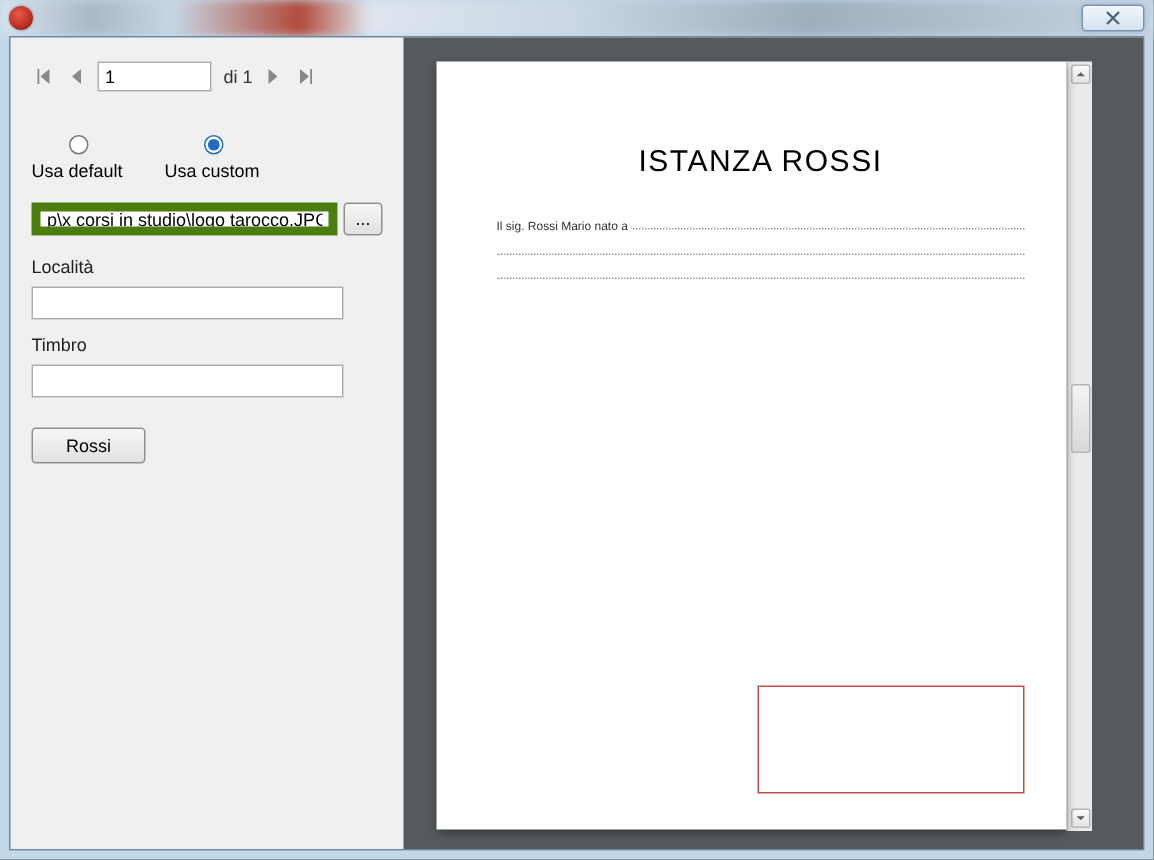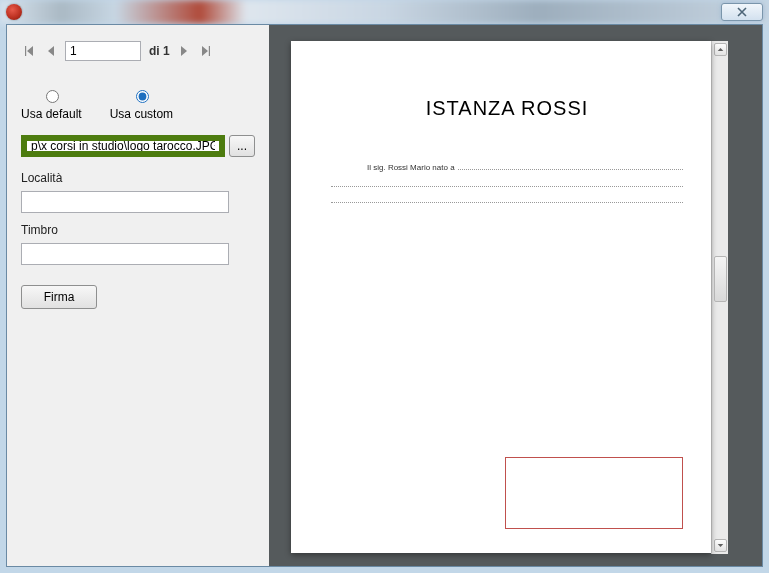--- a/index.html
+++ b/index.html
@@ -48,21 +48,21 @@
   .nav-row { display: flex; align-items: center; gap: 6px; margin-bottom: 14px; }
   .nav-btn {
     width: 16px; height: 16px; display: flex; align-items: center; justify-content: center;
     color: #666; cursor: pointer;
   }
   .nav-btn svg { width: 12px; height: 12px; fill: #888; }
   .page-input {
     width: 76px; height: 20px; border: 1px solid #abadb3; padding: 0 4px; font-size: 12px;
     background: #fff;
   }
-  .page-of { font-size: 12px; color: #333; margin-left: 2px; font-weight: bold; }
+  .page-of { font-size: 12px; color: #333; margin-left: 2px; }
 
   .section-label { font-size: 12px; color: #222; margin-top: 4px; }
   .radio-row { display: flex; gap: 28px; align-items: center; margin: 6px 0 8px 0; }
   .radio-item { display: flex; align-items: center; gap: 4px; font-size: 12px; flex-direction: column; }
   .radio-item input { accent-color: #1e6fbf; }
 
   .path-row { display: flex; gap: 4px; align-items: center; }
   .path-input { flex: 1; height: 22px; border: 6px solid #4d7c0f; background: #fff; padding: 0 4px; font-size: 12px; }
   .browse-btn {
     width: 26px; height: 22px; border: 1px solid #8e8f8f; border-radius: 3px;
@@ -82,24 +82,24 @@
   .preview-pane {
     flex: 1; position: relative; background: #555a5c;
     display: flex; padding: 16px 4px 12px 22px;
   }
   .page {
     background: #fff; width: 420px; height: 512px;
     box-shadow: 0 2px 6px rgba(0,0,0,0.4);
     padding: 56px 28px 24px 40px;
     position: relative;
   }
-  .doc-title { font-size: 20px; text-align: center; letter-spacing: 1px; color: #000; margin-bottom: 40px; }
+  .doc-title { font-size: 20px; text-align: center; letter-spacing: 1px; color: #000; margin-bottom: 23px; }
   .doc-body { font-size: 8px; color: #333; line-height: 1.9; }
   .doc-line { border-bottom: 1px dotted #999; height: 12px; margin-bottom: 4px; }
-  .doc-first { display: flex; gap: 3px; align-items: baseline; margin-left: 36px; }
+  .doc-first { display: flex; gap: 3px; align-items: baseline; }
   .doc-first .dots { flex: 1; border-bottom: 1px dotted #999; height: 10px; }
   .stamp-box {
     position: absolute; right: 28px; bottom: 24px;
     width: 178px; height: 72px; border: 1px solid #c0504d;
   }
 
   .vscroll {
     width: 17px; background: #eaeaea; border-left: 1px solid #cfcfcf;
     display: flex; flex-direction: column; justify-content: space-between; align-items: center;
     padding: 2px 0;
@@ -168,21 +168,21 @@
       <input class="path-input" value="p\x corsi in studio\logo tarocco.JPG" style="">
       <button class="browse-btn">...</button>
     </div>
 
     <div class="section-label" style="margin-top:8px">Località</div>
     <input class="text-input" value="" style="">
 
     <div class="section-label">Timbro</div>
     <input class="text-input" value="" style="">
 
-    <button class="firma-btn">Firma</button>
+    <button class="firma-btn">Rossi</button>
 
   </div>
 
   <div class="preview-pane">
     <div class="page">
       <div class="doc-title">ISTANZA ROSSI</div>
       <div class="doc-body">
         <div class="doc-first">
           <span>Il sig. Rossi Mario nato a</span>
           <span class="dots"></span>

